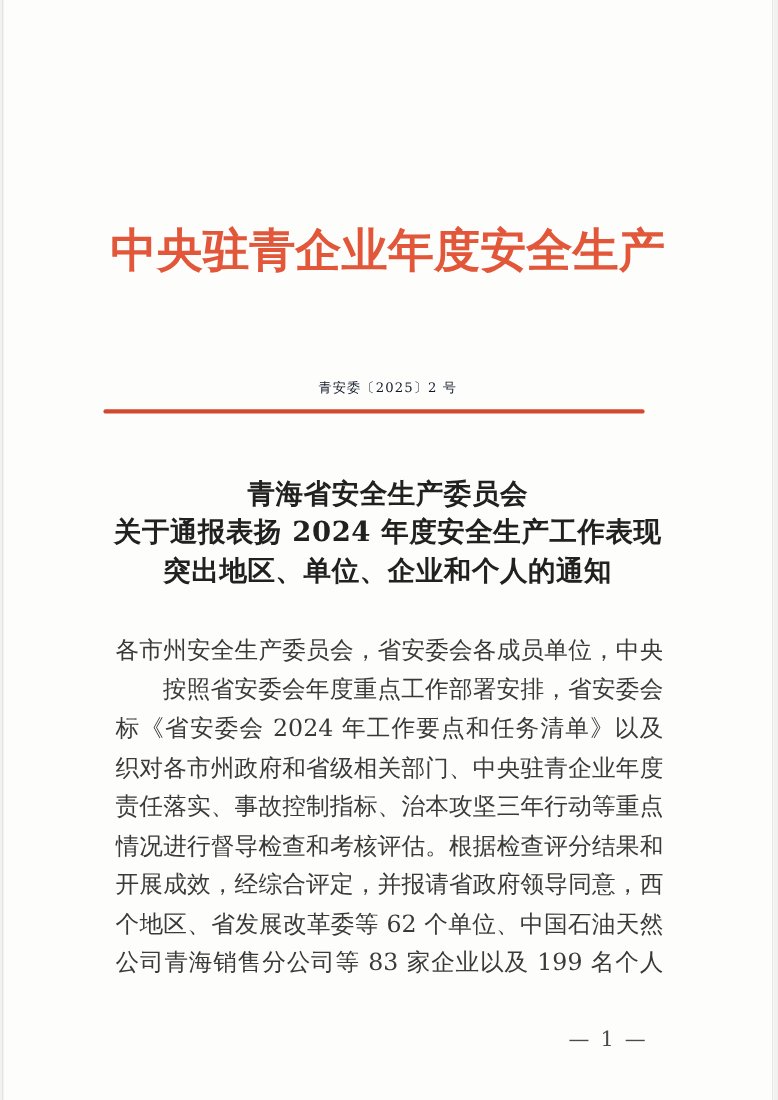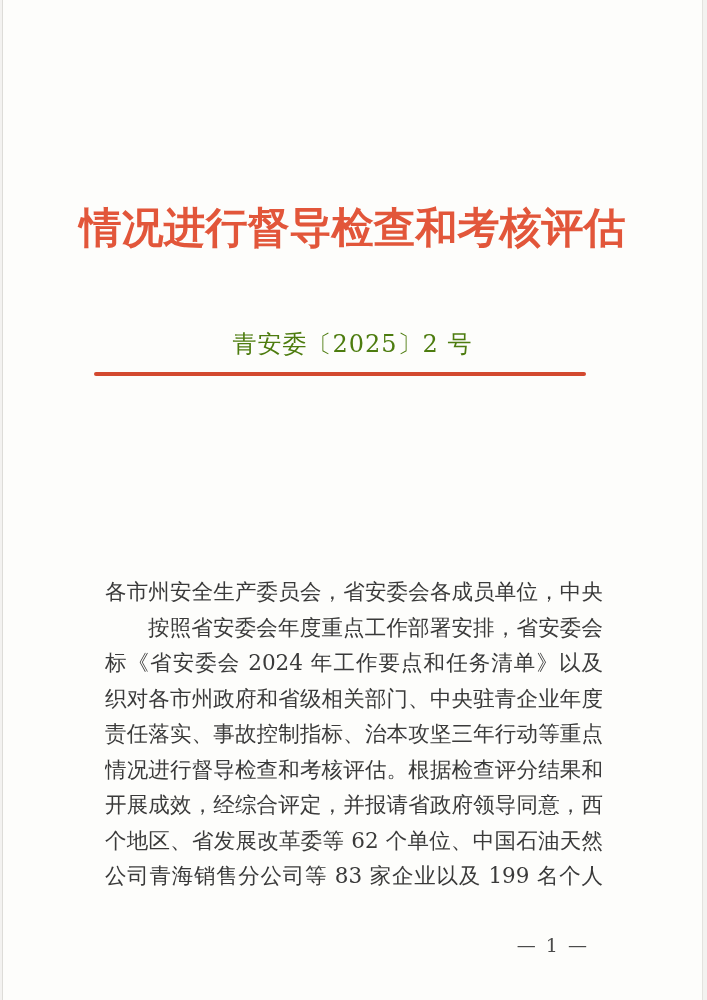--- a/index.html
+++ b/index.html
@@ -24,25 +24,25 @@
     text-align: center;
     font-size: 42px;
     font-weight: bold;
     letter-spacing: 0px;
     color: #e2563a;
     line-height: 1.5;
     white-space: nowrap;
   }
   .doc-number {
     position: absolute;
-    top: 328px; left: 0; width: 100%;
+    top: 344px; left: 0; width: 100%;
     text-align: center;
-    font-size: 24px;
+    font-size: 12px;
     letter-spacing: 1px;
-    color: #4d7c0f;
+    color: #0f172a;
   }
   .red-rule {
     position: absolute;
     top: 372px; left: 92px;
     width: 492px; height: 4px;
     background: #d3492f;
     border-radius: 2px;
   }
   .notice-title {
     position: absolute;
@@ -78,26 +78,31 @@
     letter-spacing: 2px;
     color: #4a4a4a;
   }
 </style>
 </head>
 <body>
 
 <div class="canvas">
   <div class="paper">
 
-    <div class="letterhead-title">情况进行督导检查和考核评估</div>
+    <div class="letterhead-title">中央驻青企业年度安全生产</div>
 
     <div class="doc-number">青安委〔2025〕2 号</div>
 
     <div class="red-rule"></div>
 
+    <div class="notice-title">
+      <div>青海省安全生产委员会</div>
+      <div>关于通报表扬 2024 年度安全生产工作表现</div>
+      <div>突出地区、单位、企业和个人的通知</div>
+    </div>
 
     <div class="body-block">
       <div class="body-line">各市州安全生产委员会，省安委会各成员单位，中央（外省）</div>
       <div class="body-line indent">按照省安委会年度重点工作部署安排，省安委会办公室对</div>
       <div class="body-line">标《省安委会 2024 年工作要点和任务清单》以及相关部署，组</div>
       <div class="body-line">织对各市州政府和省级相关部门、中央驻青企业年度安全生产</div>
       <div class="body-line">责任落实、事故控制指标、治本攻坚三年行动等重点工作完成</div>
       <div class="body-line">情况进行督导检查和考核评估。根据检查评分结果和日常工作</div>
       <div class="body-line">开展成效，经综合评定，并报请省政府领导同意，西宁市等 3</div>
       <div class="body-line">个地区、省发展改革委等 62 个单位、中国石油天然气股份有限</div>

